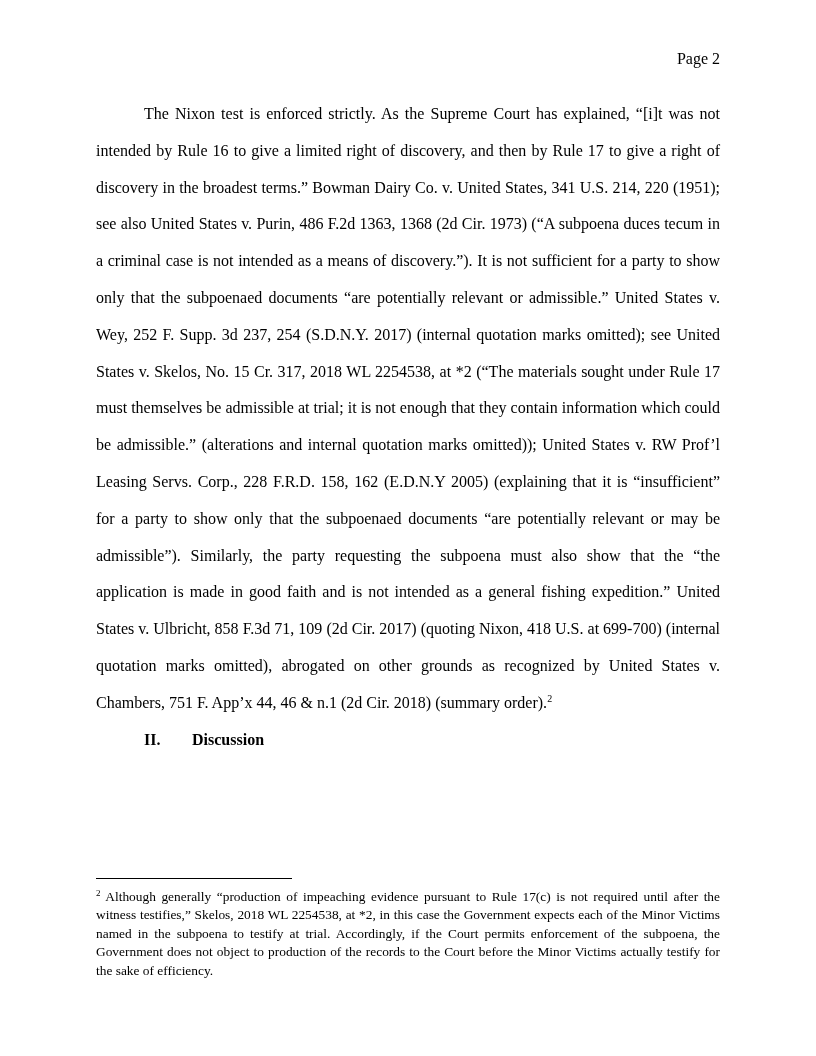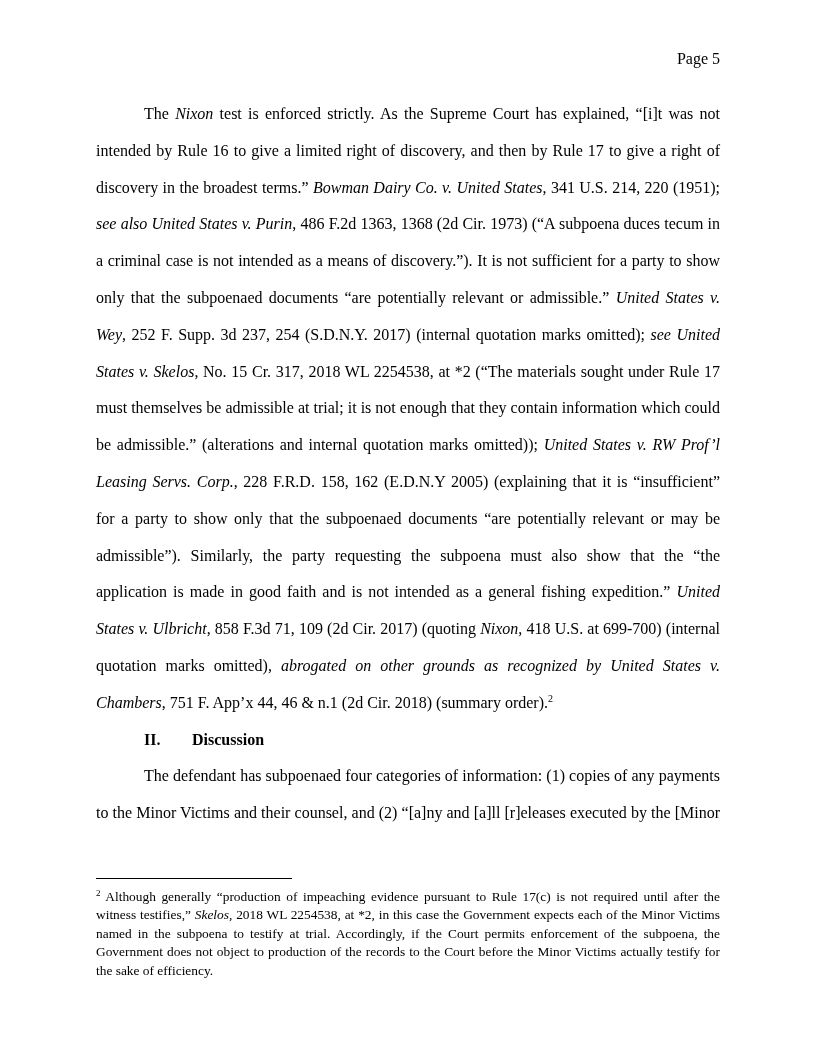--- a/index.html
+++ b/index.html
@@ -36,21 +36,21 @@
   }
   .heading {
     font-weight: bold;
     padding-left: 48px;
     font-family: Liberation Serif, serif;
   }
   .heading-num {
     display: inline-block;
     width: 48px;
   }
-  .italic { font-style: italic; }
+  .italic { }
   sup {
     font-size: 10px;
     vertical-align: super;
     line-height: 0;
   }
   .footnote-area {
     position: absolute;
     top: 878px;
     left: 96px;
     width: 624px;
@@ -67,31 +67,30 @@
     line-height: 18.4px;
     text-align: justify;
   }
   .footnote sup { font-size: 9px; }
 </style>
 </head>
 <body>
 
 <div>
 
-  <div class="page-number">Page 5</div>
+  <div class="page-number">Page 2</div>
 
   <div class="body-content">
 
     <p class="para"><span>The </span><span class="italic">Nixon</span><span> test is enforced strictly.  As the Supreme Court has explained, “[i]t was not intended by Rule 16 to give a limited right of discovery, and then by Rule 17 to give a right of discovery in the broadest terms.”  </span><span class="italic">Bowman Dairy Co. v. United States</span><span>, 341 U.S. 214, 220 (1951); </span><span class="italic">see also United States v. Purin</span><span>, 486 F.2d 1363, 1368 (2d Cir. 1973) (“A subpoena duces tecum in a criminal case is not intended as a means of discovery.”).  It is not sufficient for a party to show only that the subpoenaed documents “are potentially relevant or admissible.”  </span><span class="italic">United States v. Wey</span><span>, 252 F. Supp. 3d 237, 254 (S.D.N.Y. 2017) (internal quotation marks omitted); </span><span class="italic">see United States v. Skelos</span><span>, No. 15 Cr. 317, 2018 WL 2254538, at *2 (“The materials sought under Rule 17 must themselves be admissible at trial; it is not enough that they contain information which could be admissible.” (alterations and internal quotation marks omitted)); </span><span class="italic">United States v. RW Prof’l Leasing Servs. Corp.</span><span>, 228 F.R.D. 158, 162 (E.D.N.Y 2005) (explaining that it is “insufficient” for a party to show only that the subpoenaed documents “are potentially relevant or may be admissible”).  Similarly, the party requesting the subpoena must also show that the “the application is made in good faith and is not intended as a general fishing expedition.” </span><span class="italic">United States v. Ulbricht</span><span>, 858 F.3d 71, 109 (2d Cir. 2017) (quoting </span><span class="italic">Nixon</span><span>, 418 U.S. at 699-700) (internal quotation marks omitted), </span><span class="italic">abrogated on other grounds as recognized by United States v. Chambers</span><span>, 751 F. App’x 44, 46 &amp; n.1 (2d Cir. 2018) (summary order).</span><sup>2</sup></p>
 
     <p class="heading">
       <span class="heading-num">II.</span><span class="heading-title">Discussion</span>
     </p>
 
-    <p class="para justify-last"><span>The defendant has subpoenaed four categories of information: (1) copies of any payments to the Minor Victims and their counsel, and (2) “[a]ny and [a]ll [r]eleases executed by the [Minor</span></p>
 
   </div>
 
   <div class="footnote-area">
     <div class="footnote-rule"></div>
     <p class="footnote"><sup>2</sup><span> Although generally “production of impeaching evidence pursuant to Rule 17(c) is not required until after the witness testifies,” </span><span class="italic">Skelos</span><span>, 2018 WL 2254538, at *2, in this case the Government expects each of the Minor Victims named in the subpoena to testify at trial.  Accordingly, if the Court permits enforcement of the subpoena, the Government does not object to production of the records to the Court before the Minor Victims actually testify for the sake of efficiency.</span></p>
   </div>
 
 </div>
 

